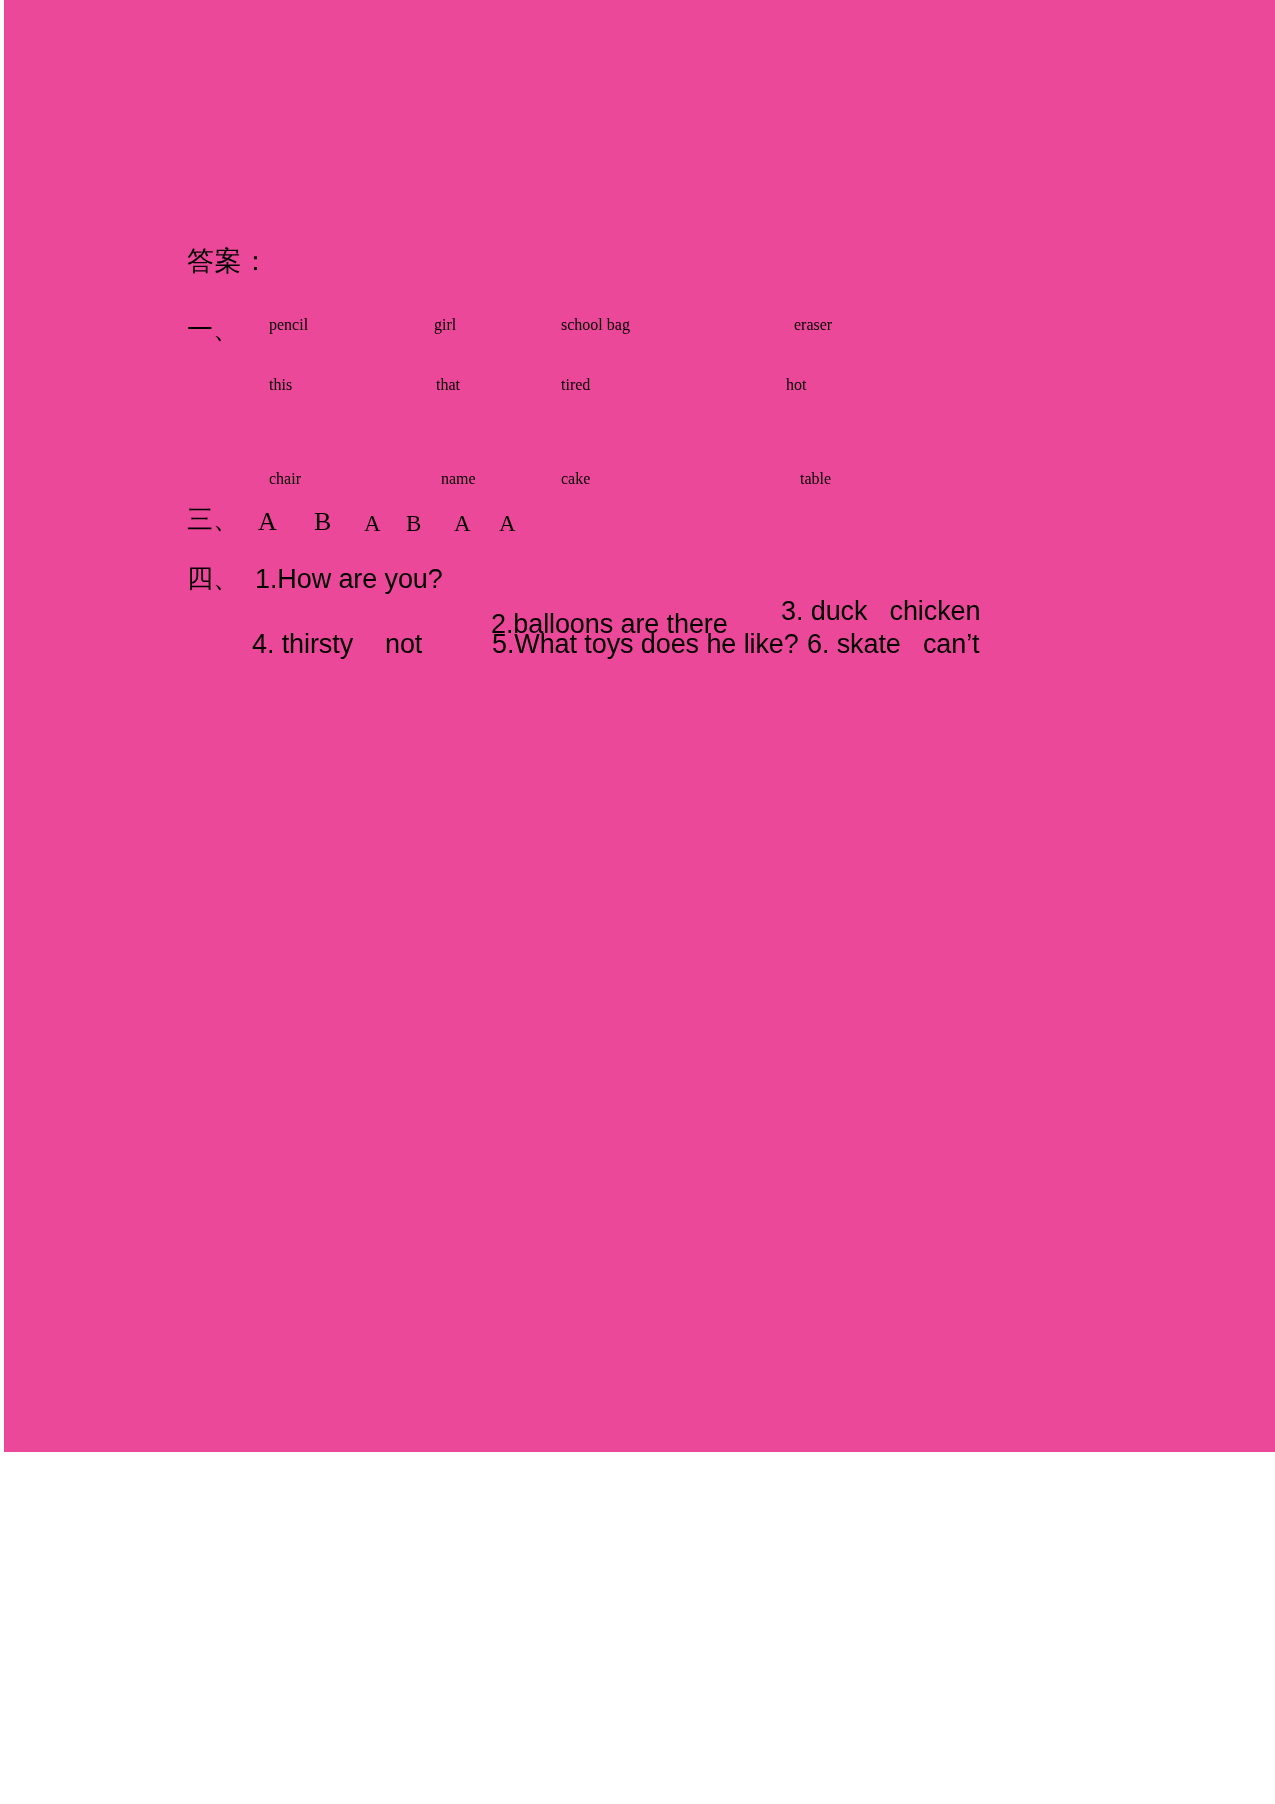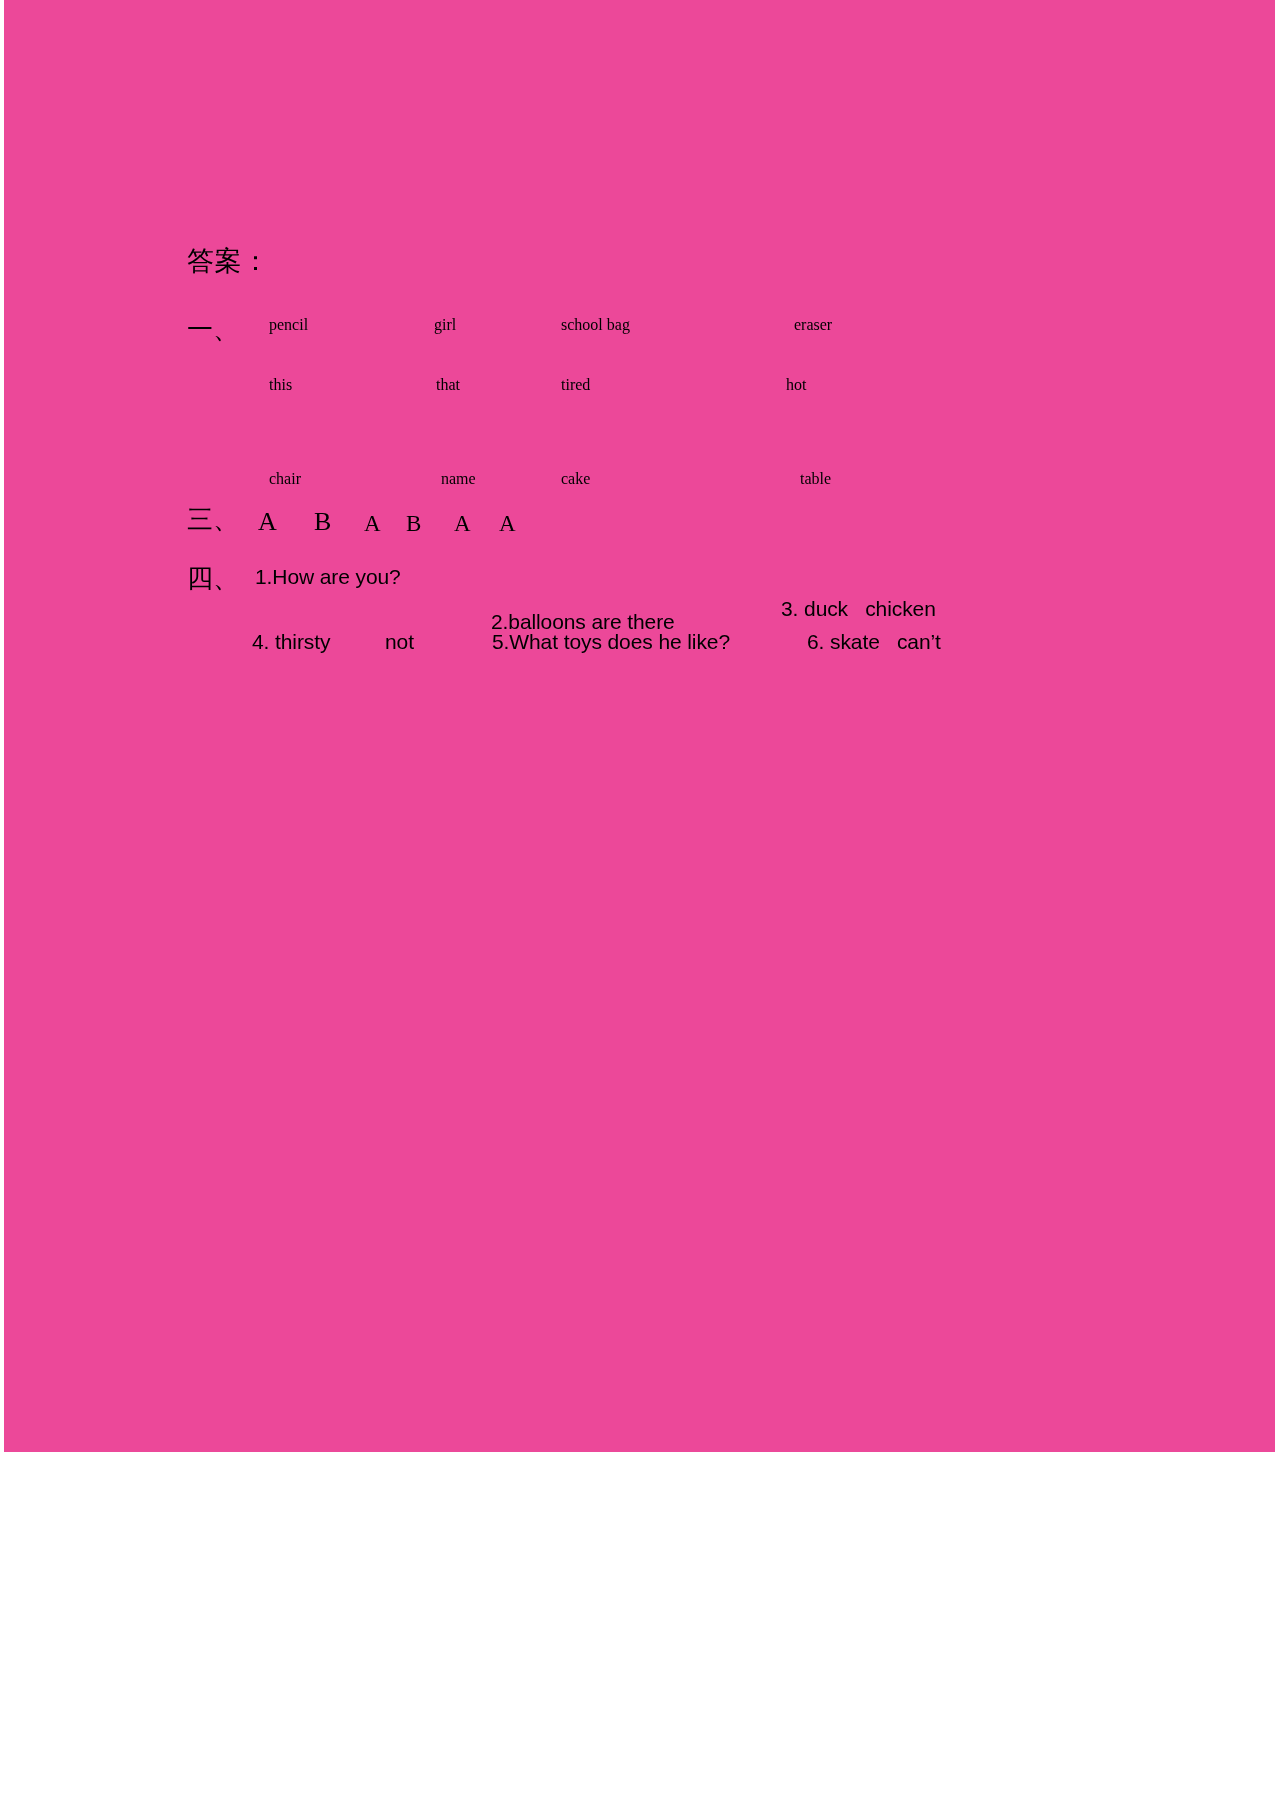--- a/index.html
+++ b/index.html
@@ -83,21 +83,21 @@
   .letter.small { font-size: 23px; top: 512px; }
   .L1 { left: 254px; }
   .L2 { left: 310px; }
   .L3 { left: 360px; }
   .L4 { left: 402px; }
   .L5 { left: 450px; }
   .L6 { left: 495px; }
 
   
   .ans {
-    font-size: 21px;
+    font-size: 27px;
     font-family: "Liberation Sans", "DejaVu Sans", sans-serif;
     letter-spacing: -0.1px;
   }
   .a1 { left: 251px; top: 566px; }
   .a2 { left: 487px; top: 566px; margin-top: 45px; }
   .a3 { left: 777px; top: 566px; margin-top: 32px; }
   .a4 { left: 248px; top: 631px; }
   .a5 { left: 381px; top: 631px; }
   .a6 { left: 488px; top: 631px; }
   .a7 { left: 803px; top: 631px; }

